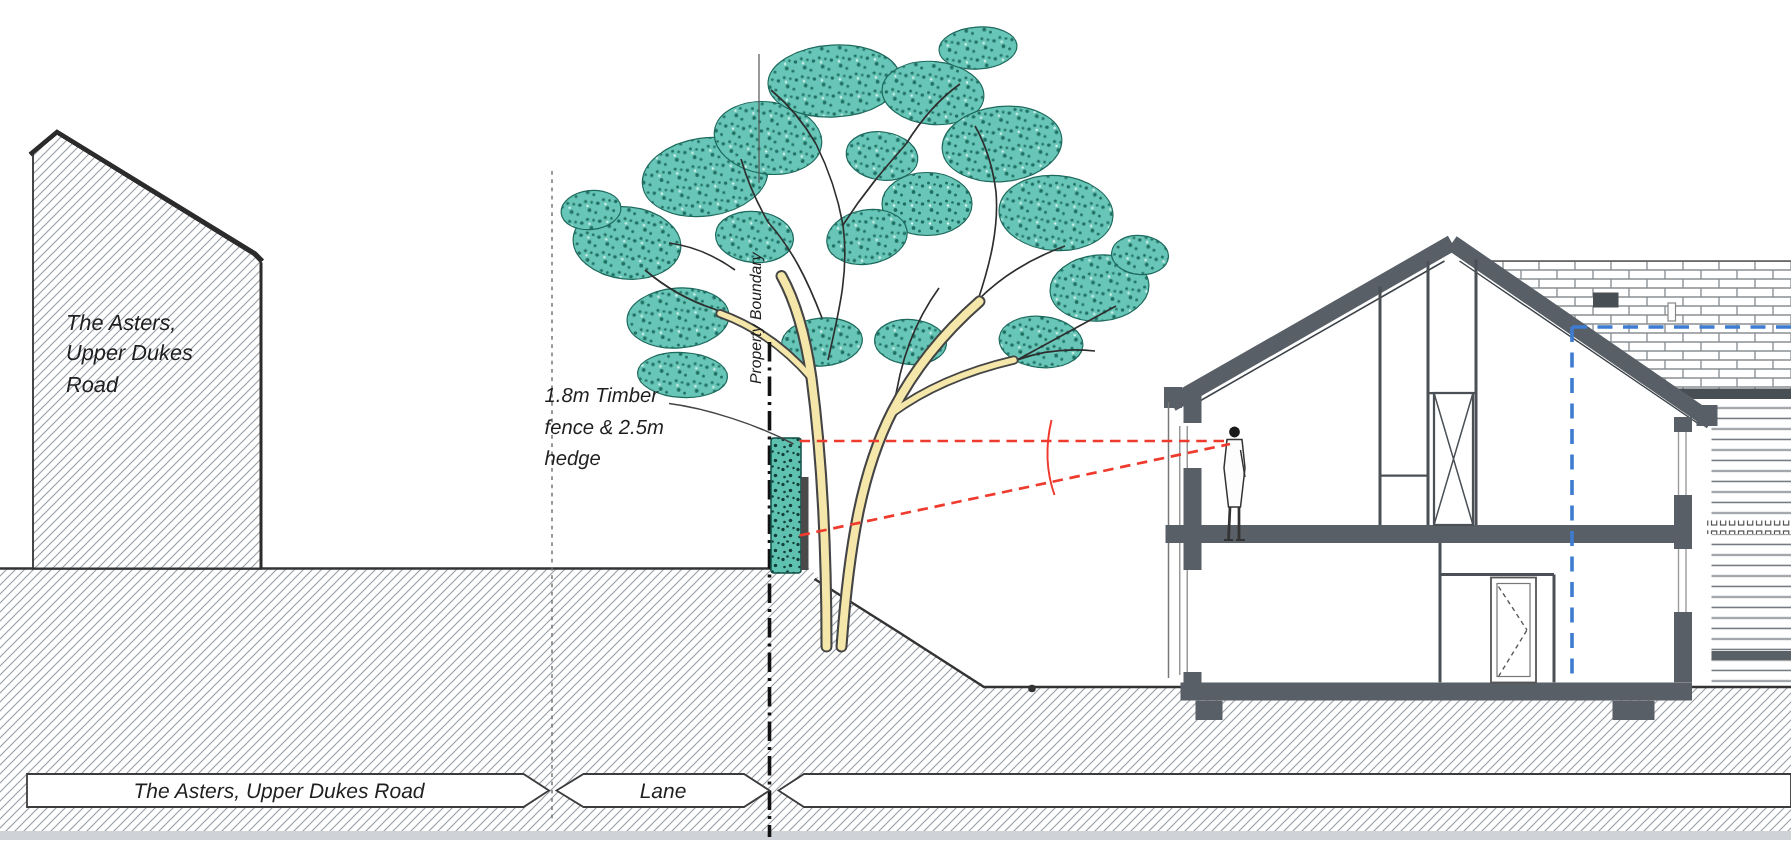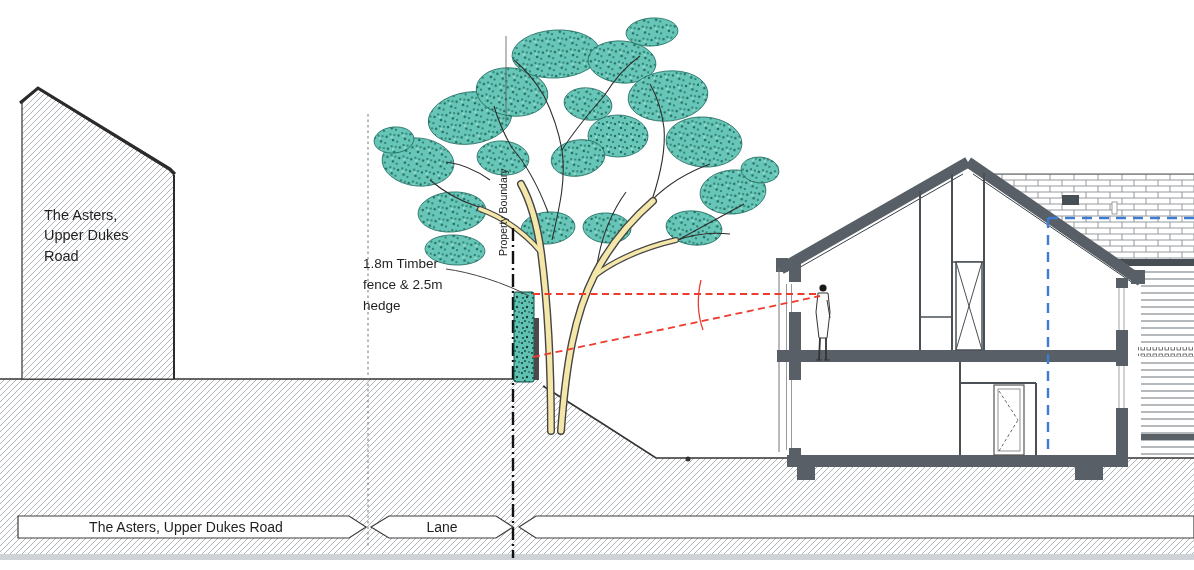--- a/index.html
+++ b/index.html
@@ -1,17 +1,17 @@
 <!DOCTYPE html>
 <html><head>
 <meta charset="utf-8">
 <style>
   html,body{margin:0;padding:0;background:#ffffff;}
   .canvas{position:relative;width:1194px;height:570px;background:#fff;overflow:hidden;
-          font-family:"Liberation Sans", sans-serif;}
+          font-family:"Liberation Sans", sans-serif;font-style:italic;}
   svg{position:absolute;left:0;top:0;}
   text{font-family:"Liberation Sans", sans-serif;fill:#1f1f1f;}
 </style>
 </head>
 <body>
 
 <div class="canvas">
 <svg width="1194" height="570" viewBox="0 0 1194 570">
   <defs>
     <pattern id="hatch" width="6" height="6" patternUnits="userSpaceOnUse">

